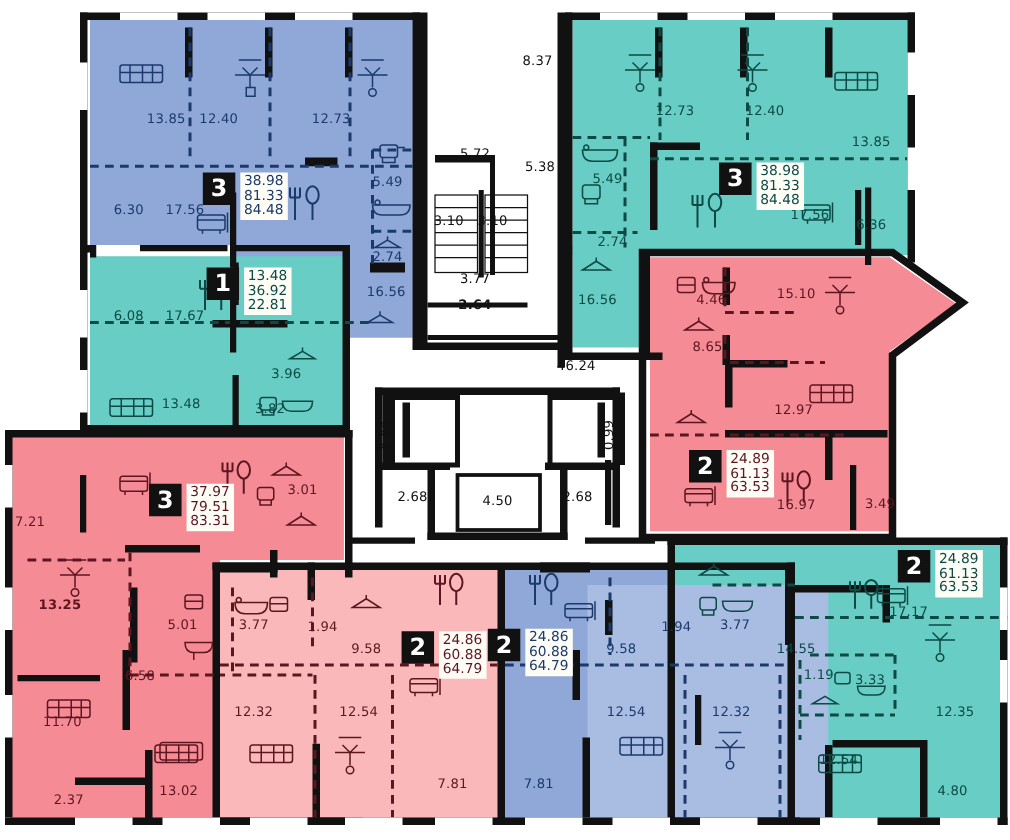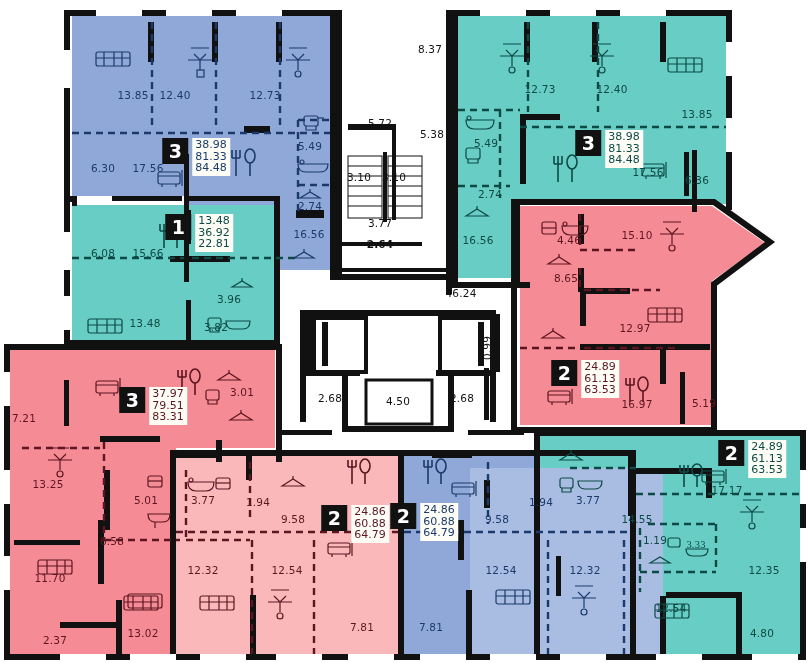--- a/index.html
+++ b/index.html
@@ -633,21 +633,21 @@
   <div id="labels">
       <div class="lbl blue" style="left: 133px; top: 95px;">13.85</div>
       <div class="lbl blue" style="left: 175px; top: 95px;">12.40</div>
       <div class="lbl blue" style="left: 265px; top: 95px;">12.73</div>
       <div class="lbl blue" style="left: 103px; top: 168px;">6.30</div>
       <div class="lbl blue" style="left: 148px; top: 168px;">17.56</div>
       <div class="lbl blue" style="left: 310px; top: 146px;">5.49</div>
       <div class="lbl blue" style="left: 310px; top: 206px;">2.74</div>
       <div class="lbl blue" style="left: 309px; top: 234px;">16.56</div>
       <div class="lbl teal" style="left: 103px; top: 253px;">6.08</div>
-      <div class="lbl teal" style="left: 148px; top: 253px;">15.66</div>
+      <div class="lbl teal" style="left: 148px; top: 253px;">17.67</div>
       <div class="lbl teal" style="left: 229px; top: 299px;">3.96</div>
       <div class="lbl teal" style="left: 216px; top: 327px;">3.82</div>
       <div class="lbl teal" style="left: 145px; top: 323px;">13.48</div>
       <div class="lbl dark" style="left: 430px; top: 49px;">8.37</div>
       <div class="lbl dark" style="left: 380px; top: 123px;">5.72</div>
       <div class="lbl dark" style="left: 432px; top: 134px;">5.38</div>
       <div class="lbl dark" style="left: 359px; top: 177px;">3.10</div>
       <div class="lbl dark" style="left: 394px; top: 177px;">3.10</div>
       <div class="lbl dark" style="left: 380px; top: 223px;">3.77</div>
       <div class="lbl dark" style="left: 380px; top: 244px; font-weight: bold;">2.64</div>
@@ -657,51 +657,51 @@
       <div class="lbl teal" style="left: 486px; top: 143px;">5.49</div>
       <div class="lbl teal" style="left: 490px; top: 194px;">2.74</div>
       <div class="lbl teal" style="left: 478px; top: 240px;">16.56</div>
       <div class="lbl teal" style="left: 648px; top: 172px;">17.56</div>
       <div class="lbl teal" style="left: 697px; top: 180px;">6.36</div>
       <div class="lbl red" style="left: 569px; top: 240px;">4.46</div>
       <div class="lbl red" style="left: 637px; top: 235px;">15.10</div>
       <div class="lbl red" style="left: 566px; top: 278px;">8.65</div>
       <div class="lbl red" style="left: 635px; top: 328px;">12.97</div>
       <div class="lbl red" style="left: 637px; top: 404px;">16.97</div>
-      <div class="lbl red" style="left: 704px; top: 403px;">5.19</div>
+      <div class="lbl red" style="left: 704px; top: 403px;">3.49</div>
       <div class="lbl dark" style="left: 461px; top: 293px;">46.24</div>
       <div class="lbl dark" style="left: 330px; top: 398px;">2.68</div>
       <div class="lbl dark" style="left: 398px; top: 401px;">4.50</div>
       <div class="lbl dark" style="left: 462px; top: 398px;">2.68</div>
       <div class="lbl dark rot" style="left: 310px; top: 348px;">0.99</div>
       <div class="lbl dark rot" style="left: 487px; top: 348px;">0.99</div>
       <div class="lbl red" style="left: 24px; top: 418px;">7.21</div>
       <div class="lbl red" style="left: 242px; top: 392px;">3.01</div>
-      <div class="lbl red" style="left: 48px; top: 484px;">13.25</div>
+      <div class="lbl red" style="left: 48px; top: 484px; font-weight: bold;">13.25</div>
       <div class="lbl red" style="left: 146px; top: 500px;">5.01</div>
       <div class="lbl red" style="left: 112px; top: 541px;">6.58</div>
       <div class="lbl red" style="left: 50px; top: 578px;">11.70</div>
       <div class="lbl red" style="left: 55px; top: 640px;">2.37</div>
       <div class="lbl red" style="left: 143px; top: 633px;">13.02</div>
       <div class="lbl red" style="left: 203px; top: 500px;">3.77</div>
       <div class="lbl red" style="left: 258px; top: 502px;">1.94</div>
       <div class="lbl red" style="left: 293px; top: 519px;">9.58</div>
       <div class="lbl red" style="left: 203px; top: 570px;">12.32</div>
       <div class="lbl red" style="left: 287px; top: 570px;">12.54</div>
       <div class="lbl red" style="left: 362px; top: 627px;">7.81</div>
       <div class="lbl blue" style="left: 431px; top: 627px;">7.81</div>
       <div class="lbl blue" style="left: 497px; top: 519px;">9.58</div>
       <div class="lbl blue" style="left: 501px; top: 570px;">12.54</div>
       <div class="lbl blue" style="left: 585px; top: 570px;">12.32</div>
       <div class="lbl blue" style="left: 541px; top: 502px;">1.94</div>
       <div class="lbl blue" style="left: 588px; top: 500px;">3.77</div>
       <div class="lbl teal" style="left: 727px; top: 490px;">17.17</div>
       <div class="lbl teal" style="left: 637px; top: 519px;">14.55</div>
       <div class="lbl teal" style="left: 655px; top: 540px;">1.19</div>
-      <div class="lbl teal" style="left: 696px; top: 544px; font-family: Liberation Serif, serif;">3.33</div>
+      <div class="lbl teal" style="left: 696px; top: 544px;">3.33</div>
       <div class="lbl teal" style="left: 764px; top: 570px;">12.35</div>
       <div class="lbl teal" style="left: 671px; top: 608px;">12.54</div>
       <div class="lbl teal" style="left: 762px; top: 633px;">4.80</div>
     </div>
   <div id="badges">
       <div class="badge blue" style="left: 196px; top: 138px; display: flex; align-items: flex-start;">
         <div class="num">3</div>
         <div class="vals">
           <div>38.98</div>
           <div>81.33</div>

